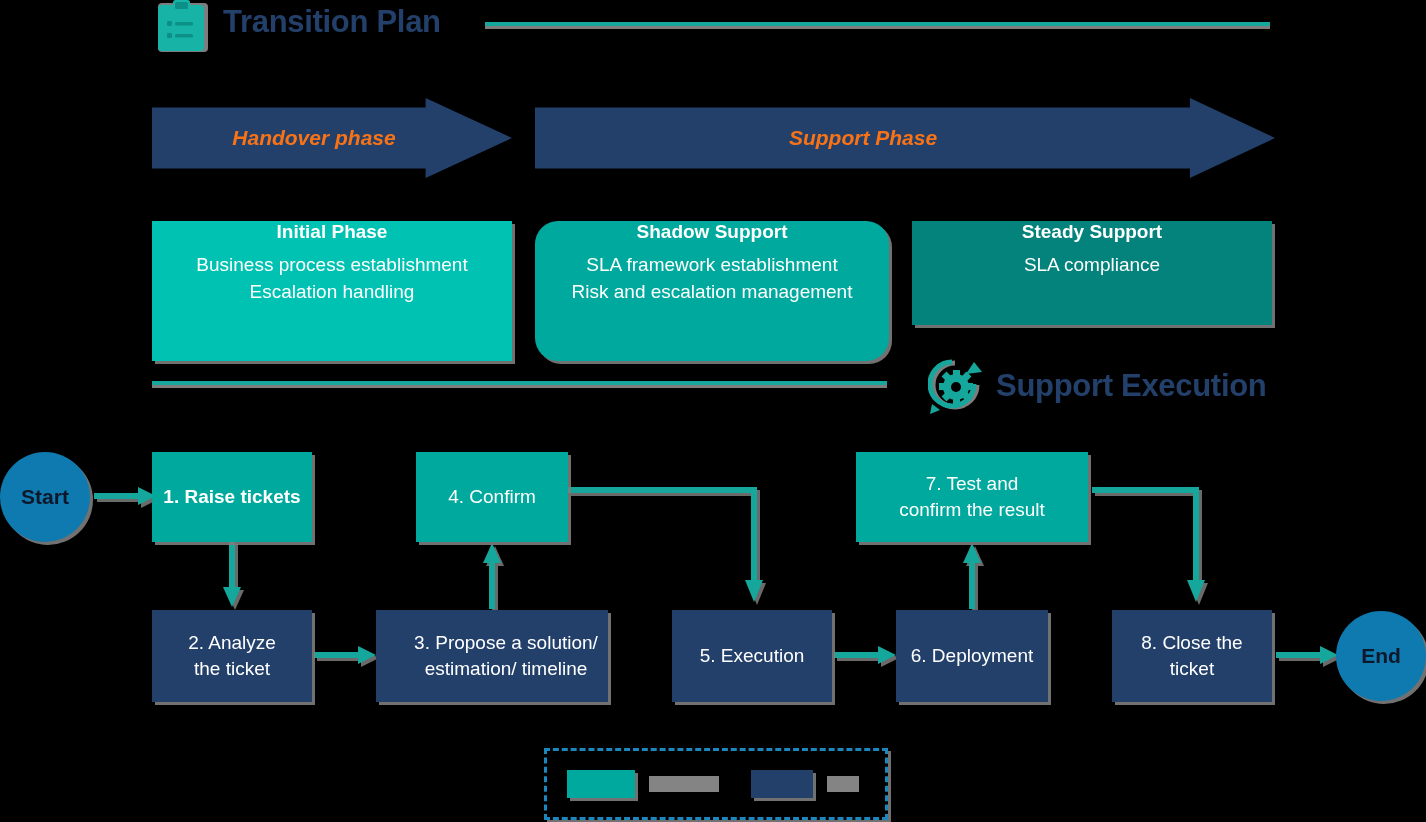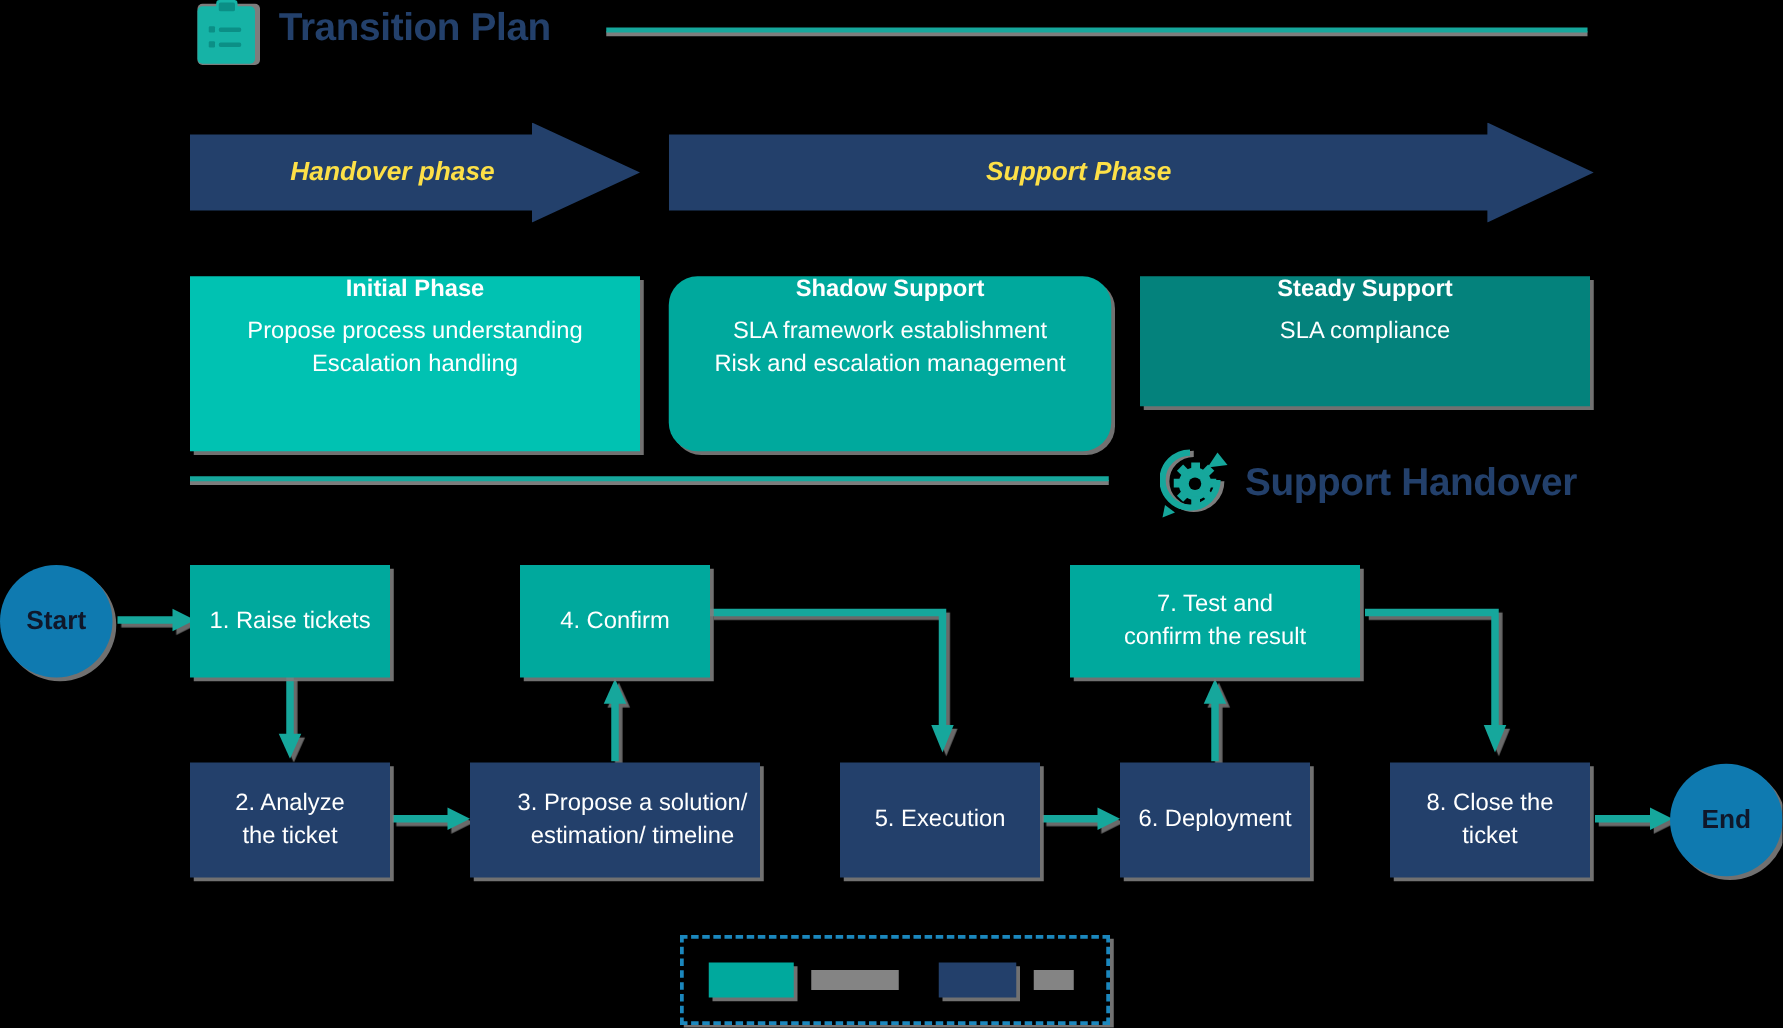--- a/index.html
+++ b/index.html
@@ -15,21 +15,21 @@
   
   .sect-title{
     font-size:31px;font-weight:bold;letter-spacing:-0.3px;
     color:#23406b;white-space:nowrap;line-height:1;
   }
   .rule{height:4px;background:#16a79c;box-shadow:0 3px 0 0 #7d7d7d;}
 
   
   .banner{
     background:#23406b;display:flex;align-items:center;justify-content:center;
-    color:#fde047;font-style:italic;font-weight:bold;font-size:21px;
+    color:#f97316;font-style:italic;font-weight:bold;font-size:21px;
     filter:drop-shadow(3px 3px 0 rgba(120,120,120,.85));
   }
   .banner span{position:relative;left:-18px;}
 
   
   .phase{
     display:flex;flex-direction:column;align-items:center;justify-content:flex-start;
     color:#ffffff;text-align:center;
     box-shadow:3px 3px 0 0 rgba(125,125,125,.9);
   }
@@ -105,21 +105,21 @@
 
   <div class="abs" style="left:535px;top:98px;width:740px;height:80px;">
     <div class="banner" style="width:100%;height:100%;
          clip-path:polygon(0 12%, 88.5% 12%, 88.5% 0, 100% 50%, 88.5% 100%, 88.5% 88%, 0 88%);">
       <span style="left:-42px;">Support Phase</span>
     </div>
   </div>
 
   <div class="abs phase" style="left:152px;top:221px;width:360px;height:140px;background:#00c2b2;">
     <div class="ph-title">Initial Phase</div>
-    <div class="ph-line">Propose process understanding</div>
+    <div class="ph-line">Business process establishment</div>
     <div class="ph-line">Escalation handling</div>
   </div>
 
   <div class="abs phase" style="left:535px;top:221px;width:354px;height:140px;background:#00a99d;border-radius:23px;">
     <div class="ph-title">Shadow Support</div>
     <div class="ph-line">SLA framework establishment</div>
     <div class="ph-line">Risk and escalation management</div>
   </div>
 
   <div class="abs phase" style="left:912px;top:221px;width:360px;height:104px;background:#04827c;">
@@ -147,21 +147,21 @@
           <rect x="11" y="25" width="7" height="7"></rect>
           <rect x="38" y="25" width="7" height="7"></rect>
           <rect x="15" y="15" width="7" height="7" transform="rotate(45 18.5 18.5)"></rect>
           <rect x="35" y="35" width="7" height="7" transform="rotate(45 38.5 38.5)"></rect>
           <rect x="35" y="15" width="7" height="7" transform="rotate(45 38.5 18.5)"></rect>
           <rect x="15" y="35" width="7" height="7" transform="rotate(45 18.5 38.5)"></rect>
         </g>
         <circle cx="28" cy="29" r="5" fill="#000"></circle>
       </svg>
     </div>
-    <div class="abs sect-title" style="left:68px;top:12px;">Support Handover</div>
+    <div class="abs sect-title" style="left:68px;top:12px;">Support Execution</div>
   </div>
 
   <svg class="abs conn" style="left:92px;top:482px;width:70px;height:28px;" viewBox="0 0 70 28">
     <line x1="2" y1="14" x2="48" y2="14"></line>
     <polygon points="46,5 64,14 46,23"></polygon>
   </svg>
 
   <svg class="abs conn" style="left:214px;top:539px;width:36px;height:72px;" viewBox="0 0 36 72">
     <line x1="18" y1="2" x2="18" y2="50"></line>
     <polygon points="9,48 27,48 18,68"></polygon>
@@ -203,21 +203,21 @@
   </svg>
 
   <div class="abs terminator" style="left:0px;top:452px;width:90px;height:90px;">
     <span>Start</span>
   </div>
 
   <div class="abs terminator" style="left:1336px;top:611px;width:90px;height:90px;">
     <span>End</span>
   </div>
 
-  <div class="abs node teal" style="left:152px;top:452px;width:160px;height:90px;">
+  <div class="abs node teal" style="left:152px;top:452px;width:160px;height:90px;font-weight:bold;">
     <span>1. Raise tickets</span>
   </div>
 
   <div class="abs node navy" style="left:152px;top:610px;width:160px;height:92px;white-space:pre-line;">
     <span>2. Analyze
 the ticket</span>
   </div>
 
   <div class="abs node navy" style="left:376px;top:610px;width:232px;height:92px;white-space:pre-line;padding-left:36px;">
     <span>3. Propose a solution/

